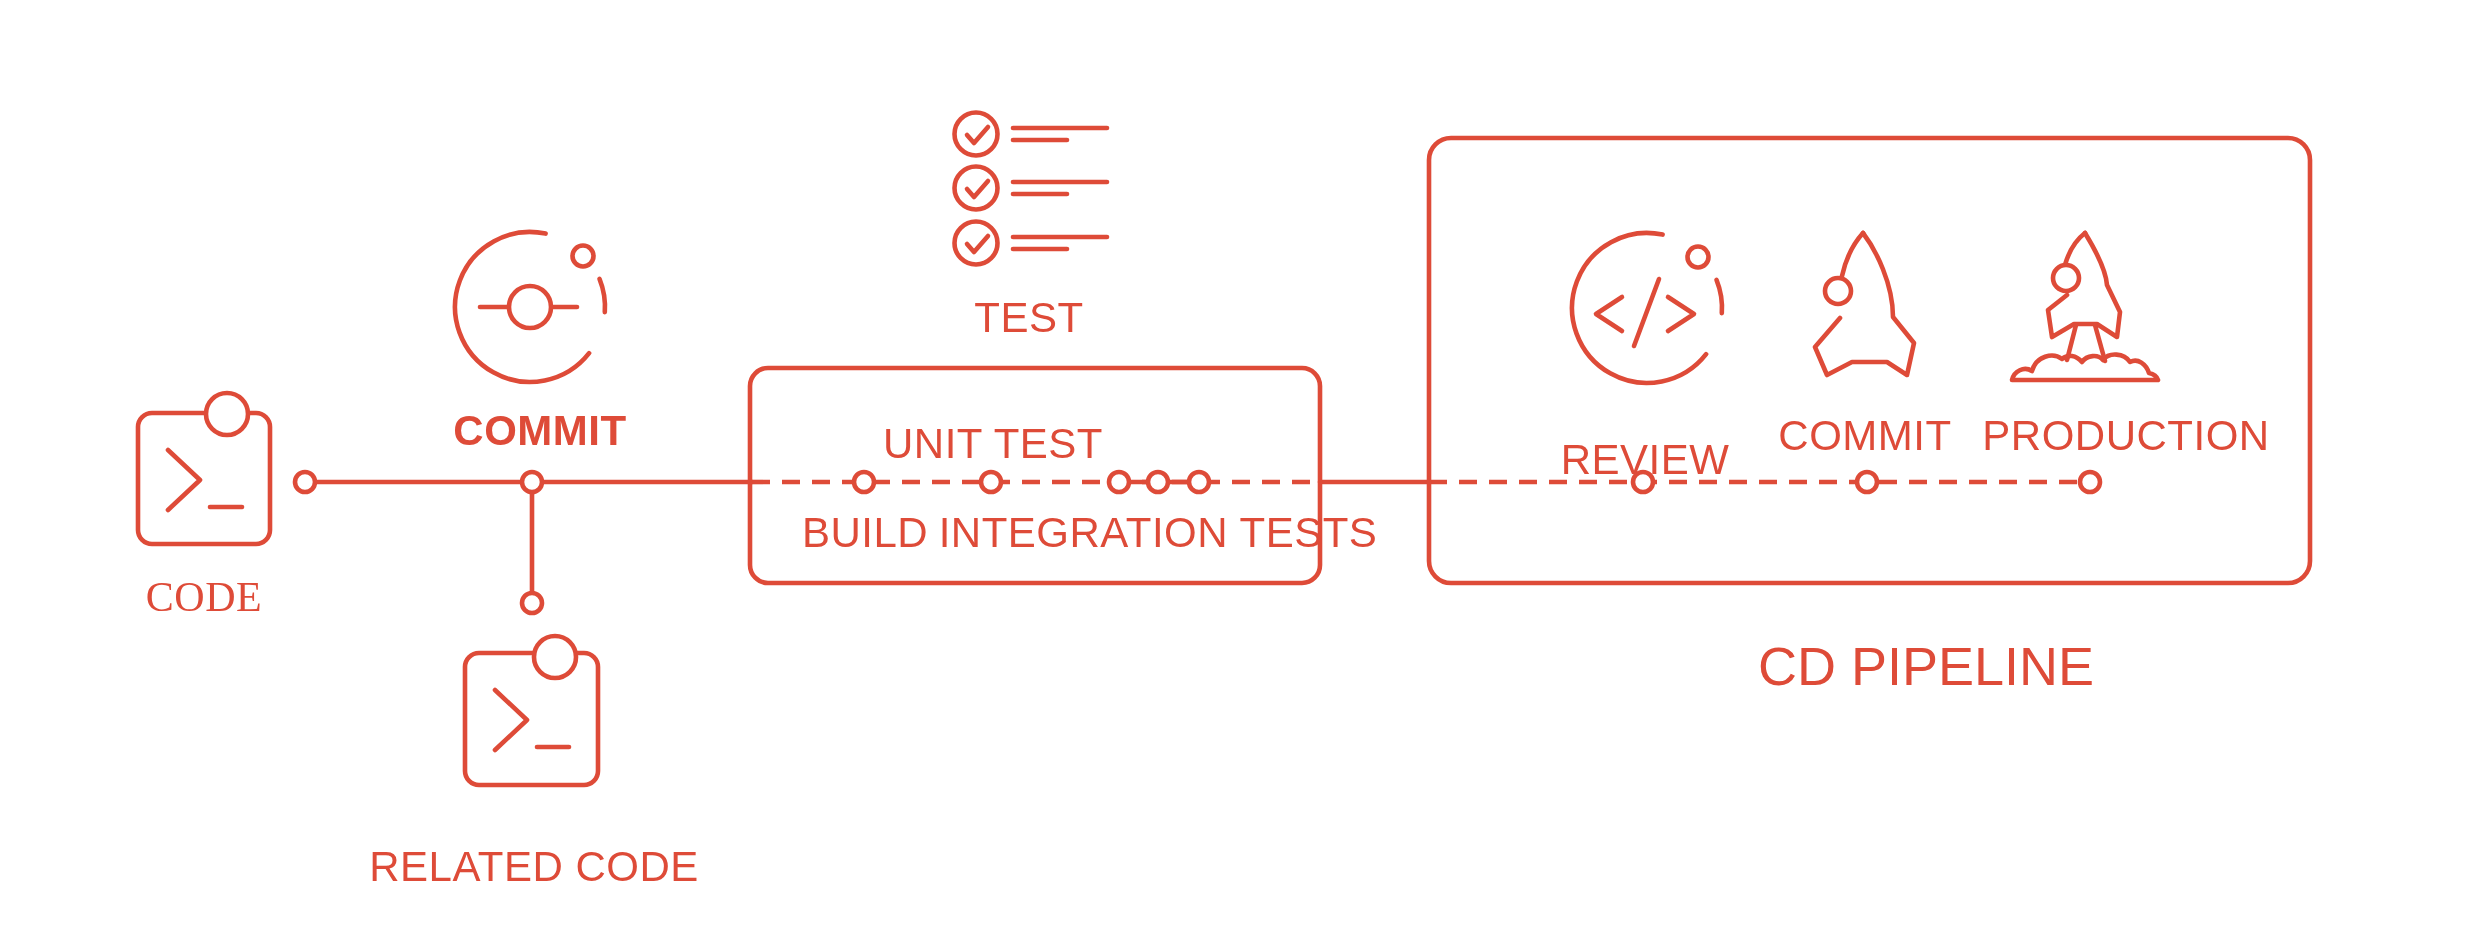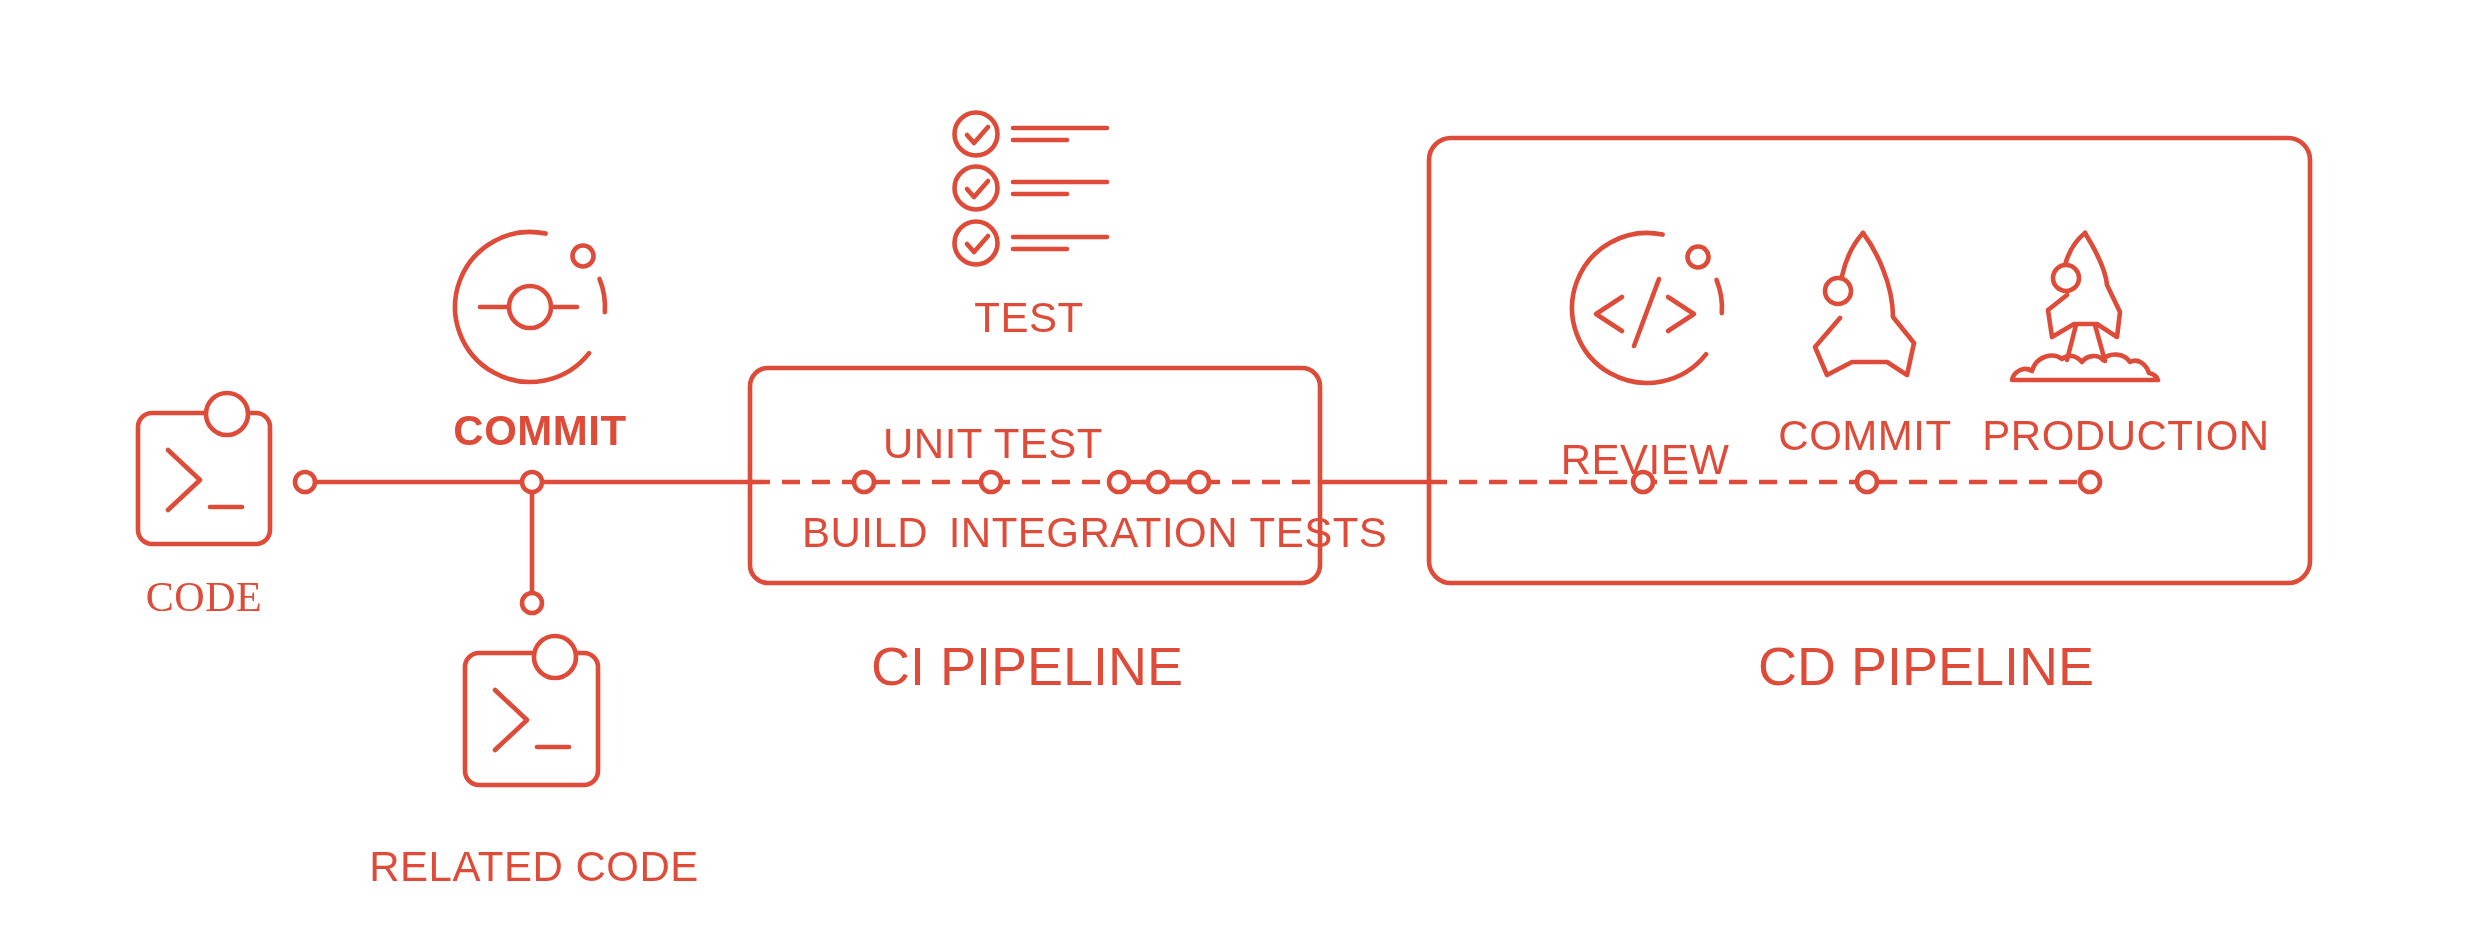--- a/index.html
+++ b/index.html
@@ -127,22 +127,21 @@
     </g>
   </svg>
 
   <div class="lbl lbl-sm" style="left:204px;top:576px;font-family:Liberation Serif, serif;">CODE</div>
   <div class="lbl lbl-sm" style="left:540px;top:410px;font-weight:bold;">COMMIT</div>
   <div class="lbl lbl-sm" style="left:534px;top:818px;margin-top:28px;">RELATED CODE</div>
   <div class="lbl lbl-sm" style="left:1029px;top:297px;">TEST</div>
 
   <div class="lbl lbl-sm" style="left:865px;top:512px;">BUILD</div>
   <div class="lbl lbl-sm" style="left:993px;top:423px;">UNIT TEST</div>
-  <div class="lbl lbl-sm" style="left:1158px;top:512px;margin-left:10px;">INTEGRATION TESTS</div>
+  <div class="lbl lbl-sm" style="left:1158px;top:512px;">INTEGRATION TESTS</div>
 
   <div class="lbl lbl-sm" style="left:1645px;top:415px;margin-top:24px;">REVIEW</div>
   <div class="lbl lbl-sm" style="left:1865px;top:415px;">COMMIT</div>
   <div class="lbl lbl-sm" style="left:2084px;top:415px;margin-left:42px;">PRODUCTION</div>
 
-  <div class="lbl lbl-lg" style="left:1027px;top:639px;">CI PIPELINE</div>
   <div class="lbl lbl-lg" style="left:1916px;top:639px;margin-left:10px;">CD PIPELINE</div>
 
 </div>
 
 </body></html>

